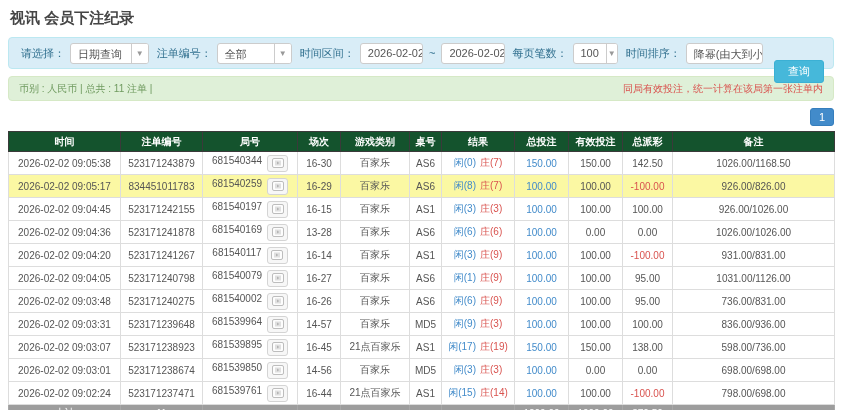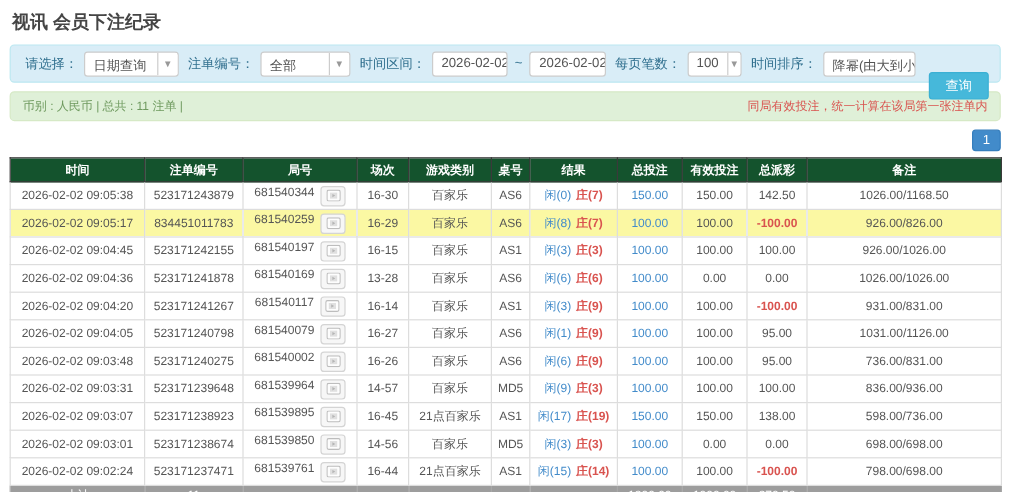--- a/index.html
+++ b/index.html
@@ -61,21 +61,21 @@
   tbody td {
     border:1px solid #ddd; height:23px; text-align:center;
     font-size:10px; color:#555; padding:0 2px; overflow:hidden; white-space:nowrap;
   }
   tbody tr.hl td { background:#fbf8a3; }
   tfoot td {
     background:#9d9d9d; color:#fff; border:1px solid #a8a8a8;
     height:17px; text-align:center; font-size:10px;
   }
   .blue { color:#428bca;margin-top:16px; }
-  .red  { color:#d9534f;font-weight:bold; }
+  .red  { color:#d9534f; }
   .round-flex { display:inline-flex; gap:5px; }
   .icon-btn {
     width:21px; height:17px; background:#f7f7f7; border:1px solid #d4d4d4;
     border-radius:3px; display:inline-flex; align-items:center; justify-content:center;
     cursor:pointer;
   }
   .result-gap { display:inline-block; width:4px; }
 </style>
 </head>
 <body>

